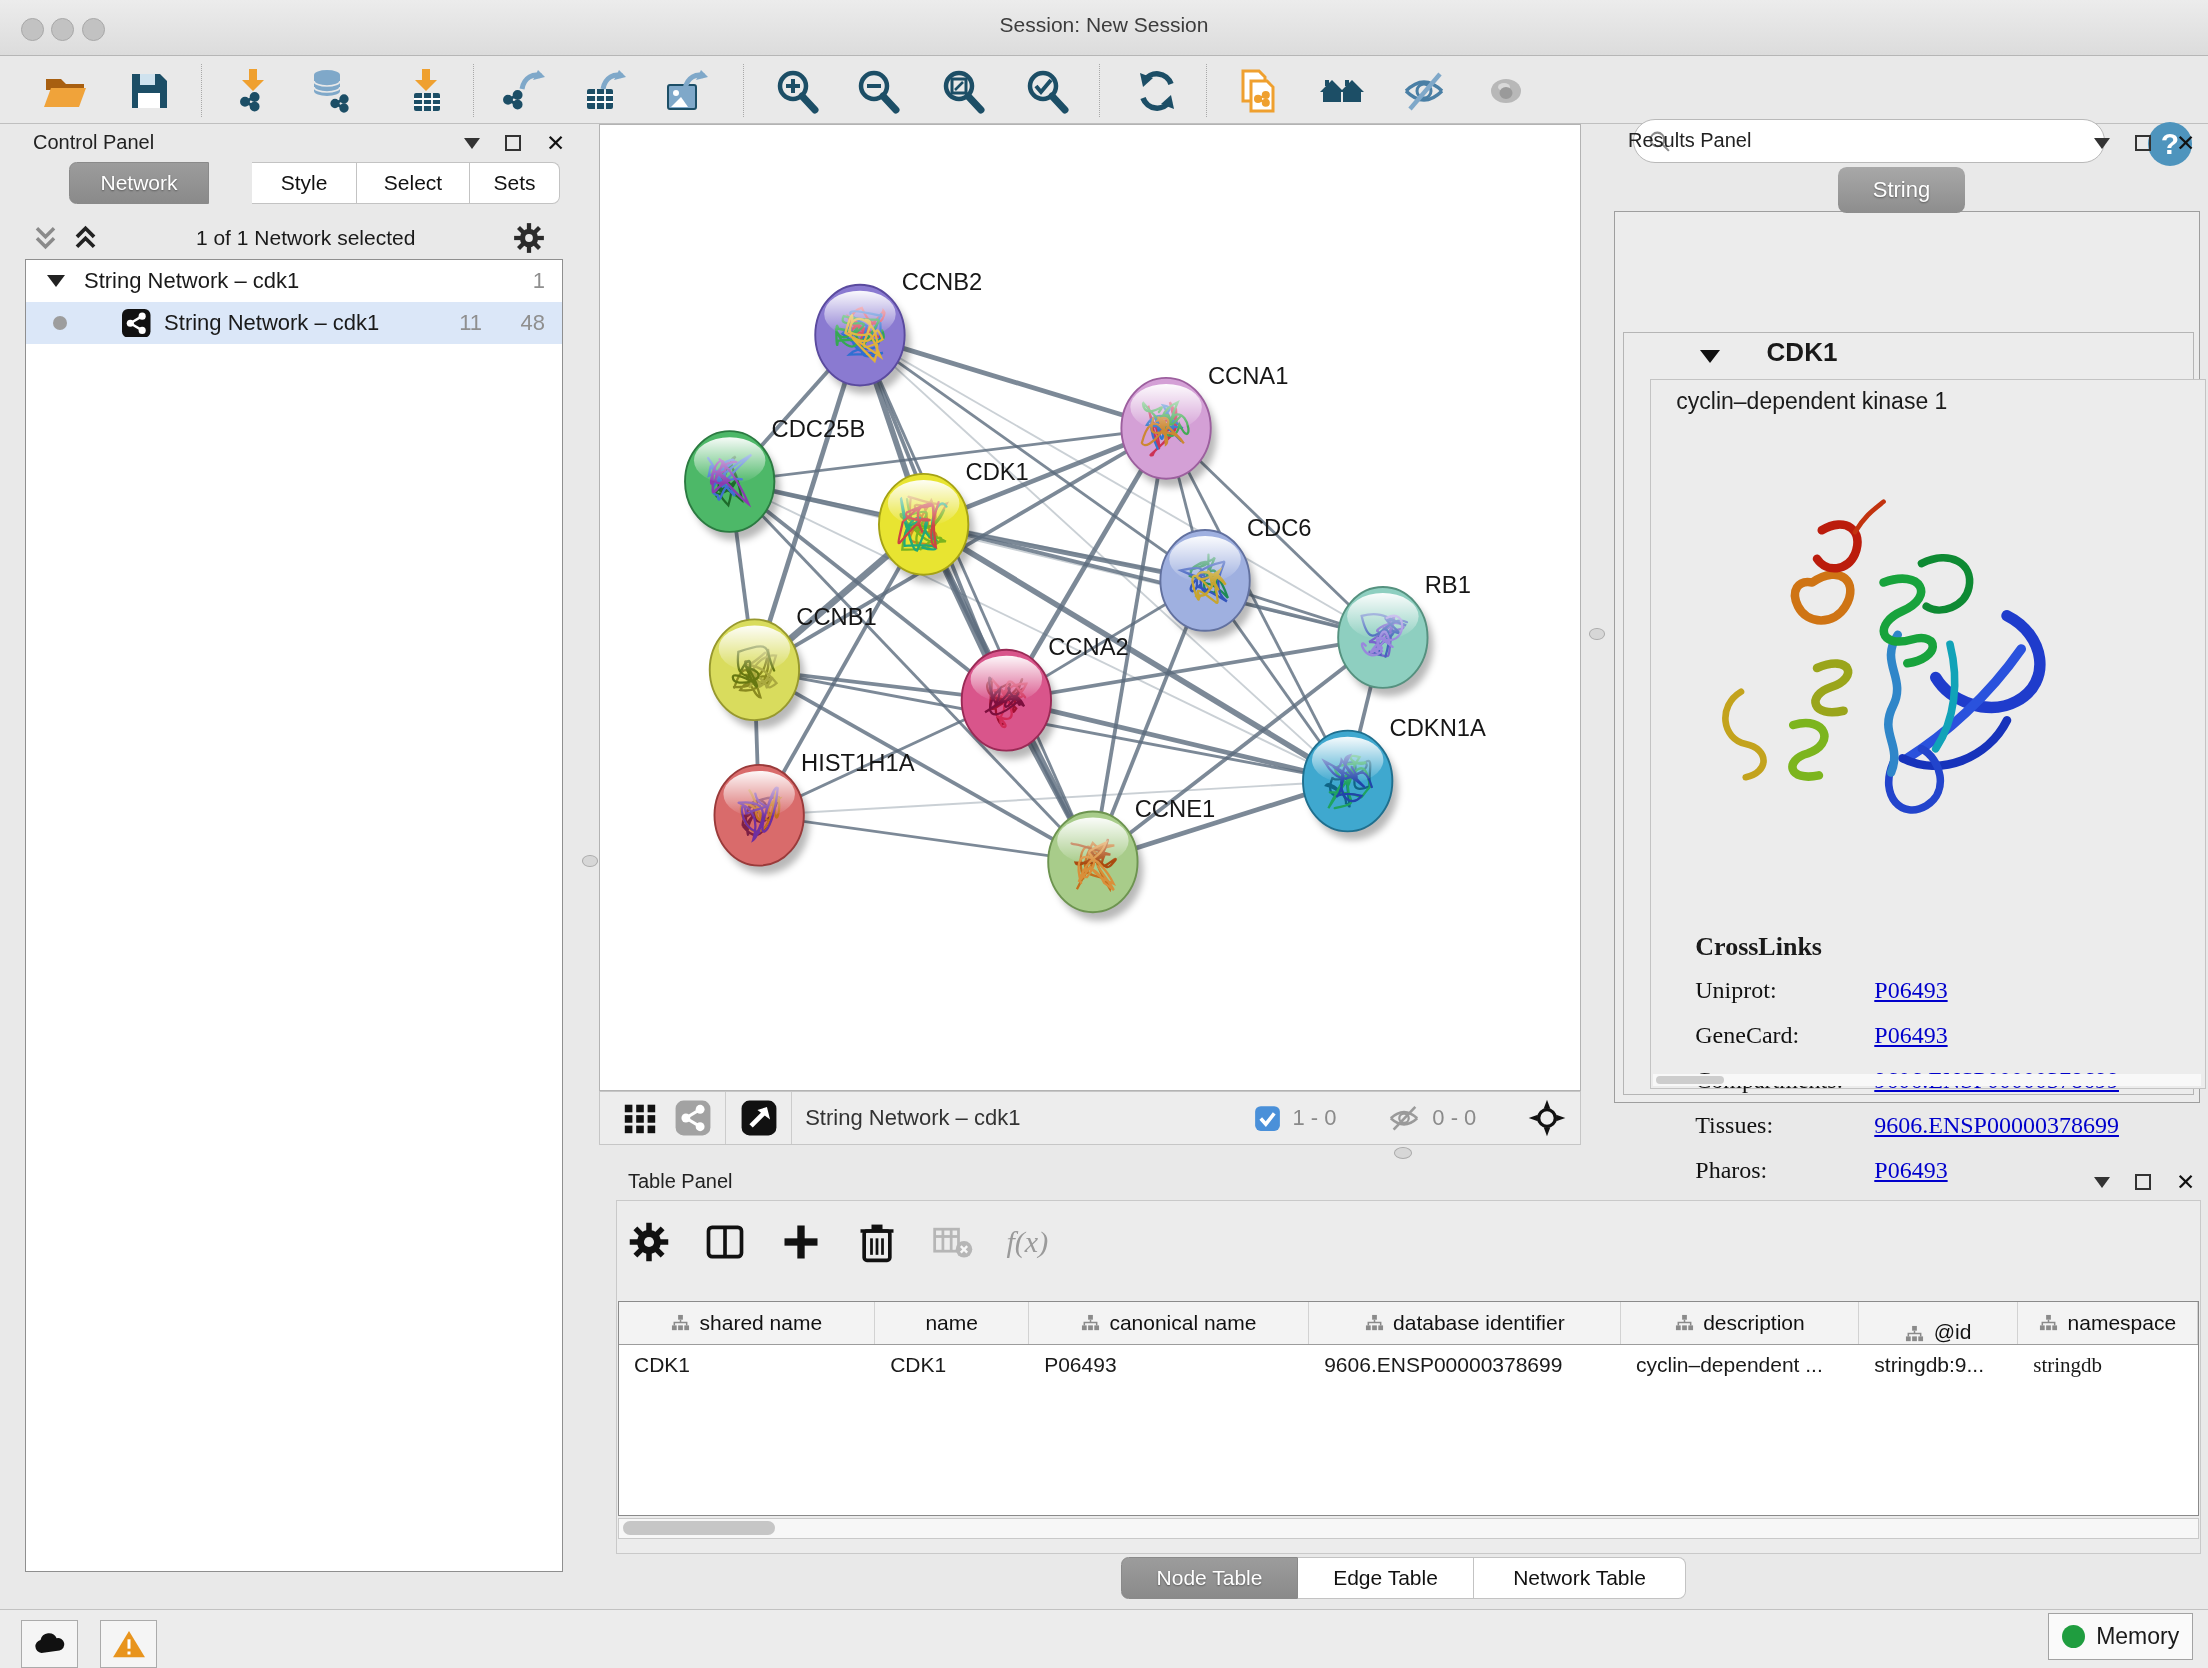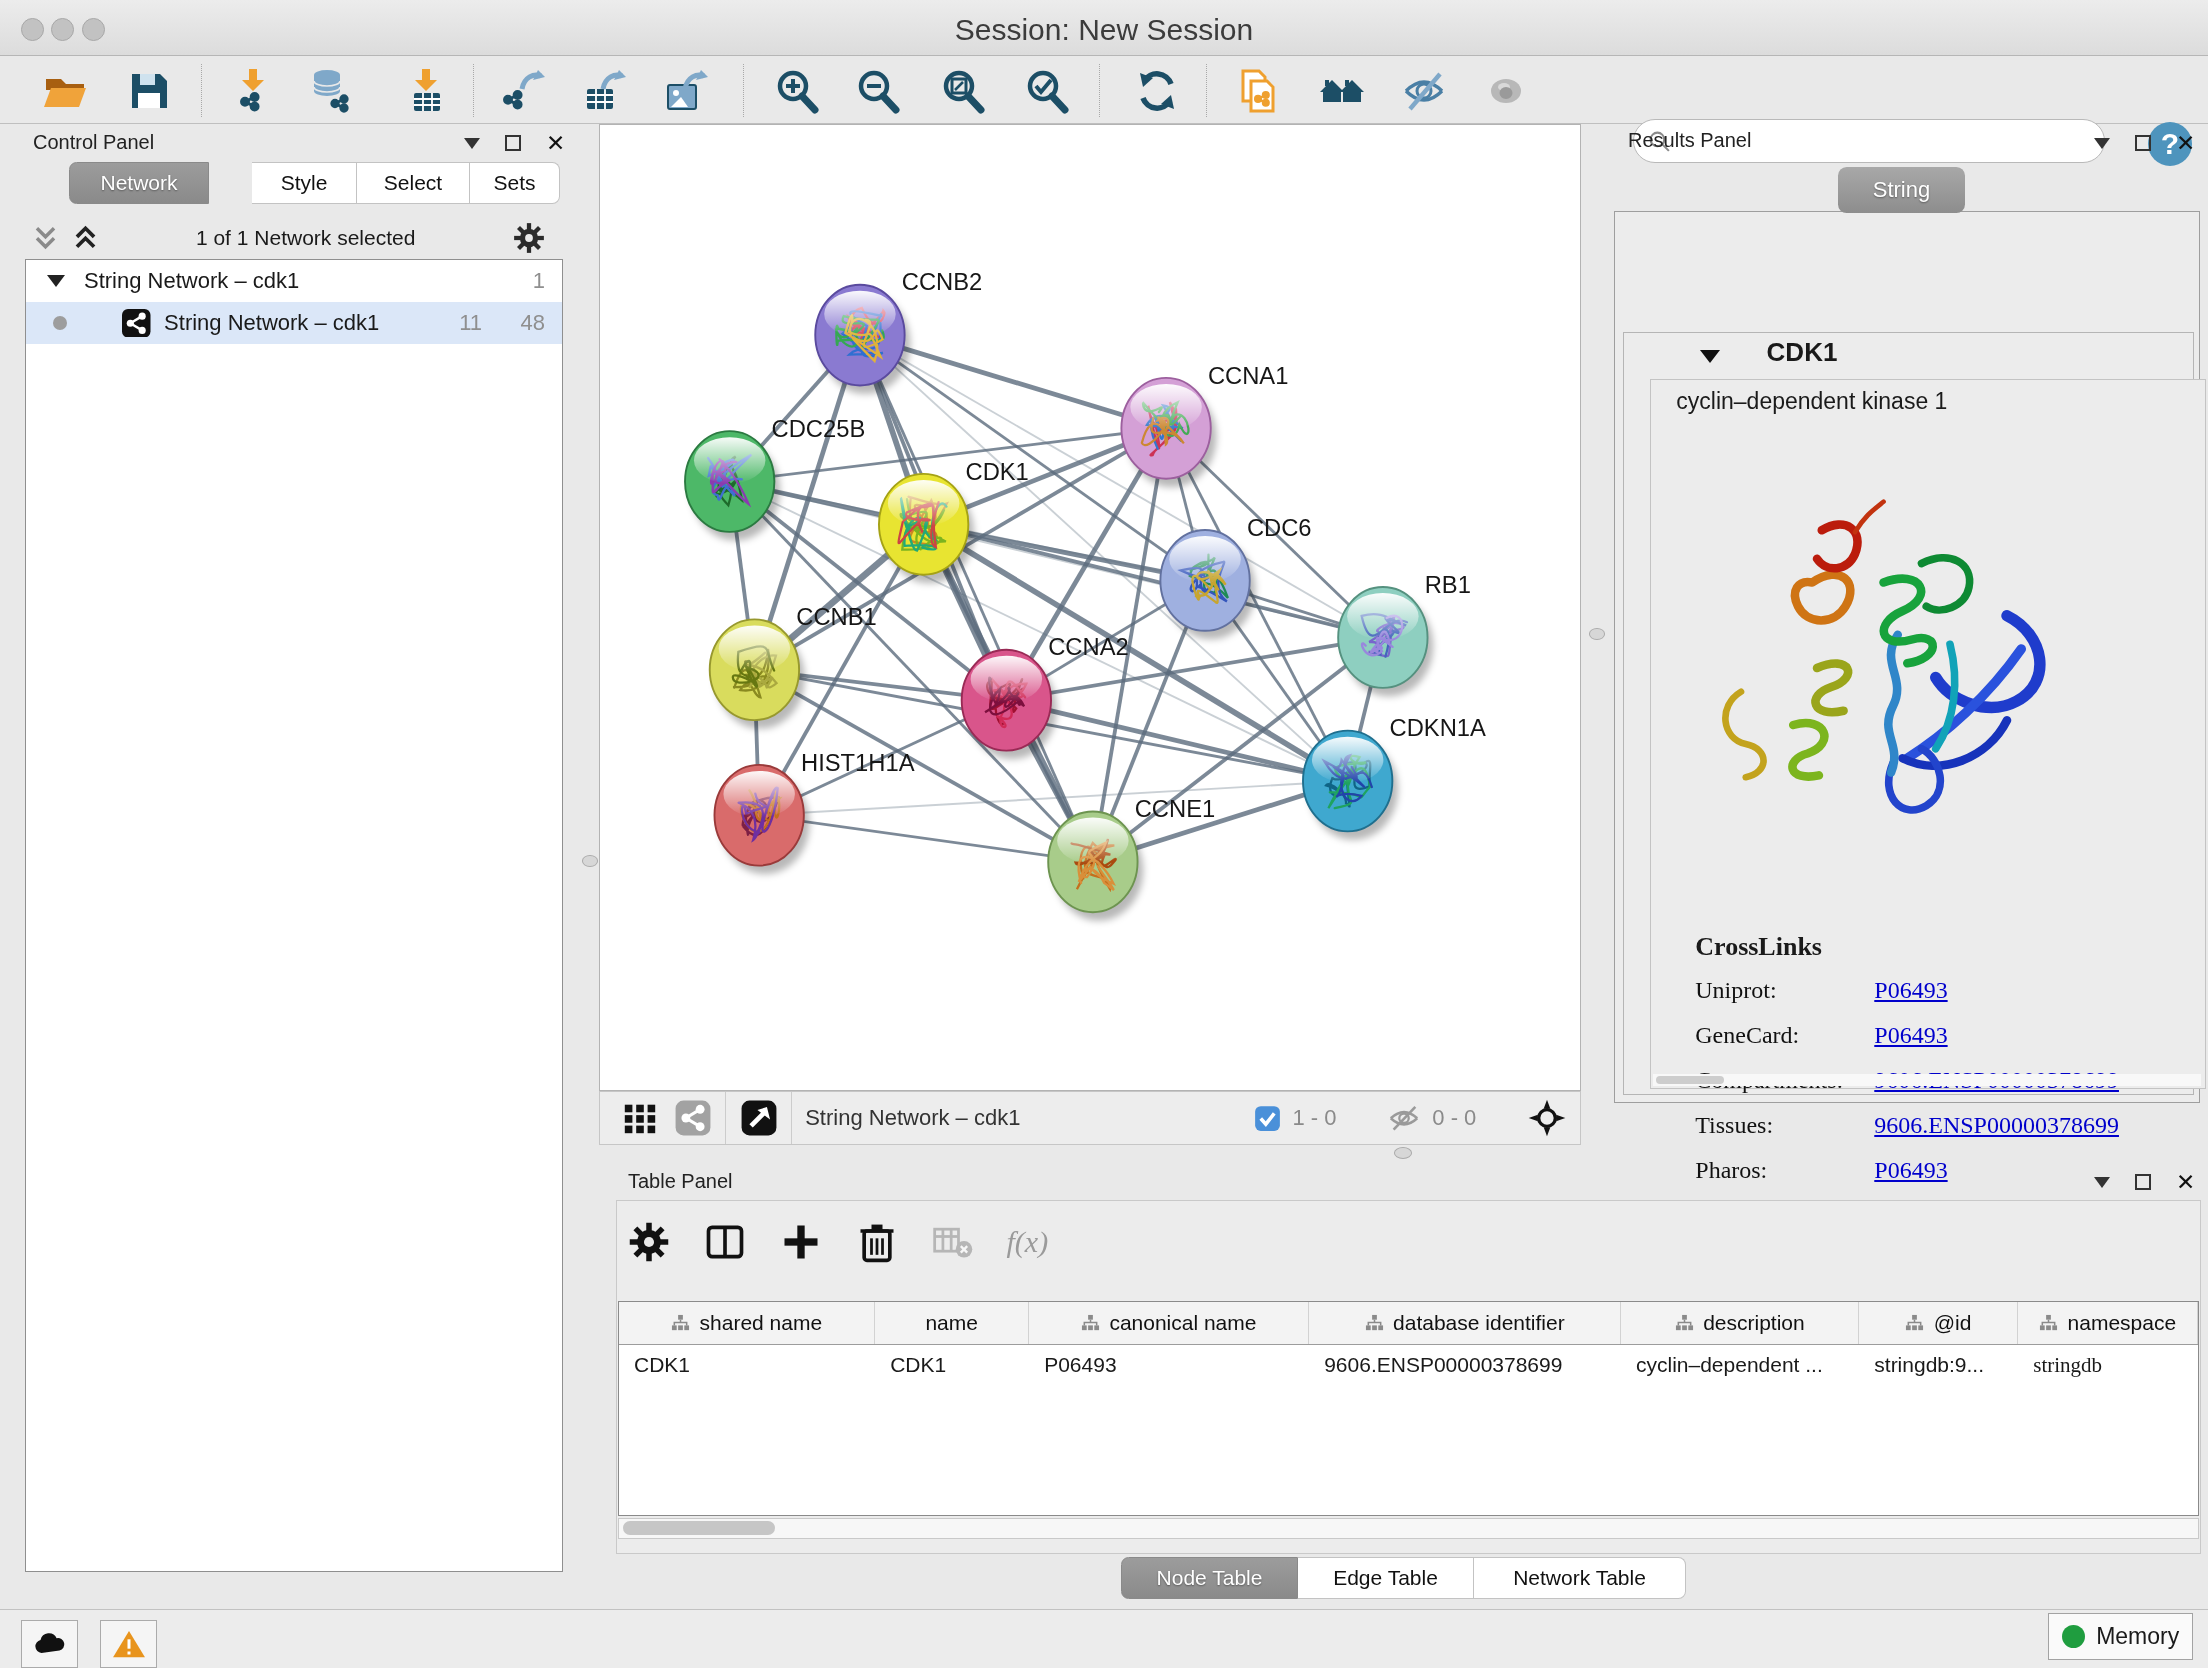--- a/index.html
+++ b/index.html
@@ -4,21 +4,21 @@
 <style>
   html,body{margin:0;padding:0;background:#d8d8d8;}
   #app{position:relative;width:2208px;height:1668px;background:#e9e9e9;overflow:hidden;
        font-family:"Liberation Sans","DejaVu Sans",sans-serif;color:#1a1a1a;}
   .abs{position:absolute;}
   
   #titlebar{position:absolute;left:0;top:0;width:2208px;height:55px;
     background:linear-gradient(#ececec,#dcdcdc);border-bottom:1px solid #b6b6b6;}
   .traffic{position:absolute;top:18px;width:21px;height:21px;border-radius:50%;
     background:#c2c2c2;border:1px solid #a8a8a8;}
-  #win-title{position:absolute;left:0;right:0;top:13.3px;text-align:center;font-size:30px;color:#3c3c3c;}
+  #win-title{position:absolute;left:0;right:0;top:13.3px;text-align:center;font-size:21px;color:#3c3c3c;}
   
   #toolbar{position:absolute;left:0;top:56px;width:2208px;height:67px;background:#e9e9e9;
     border-bottom:1px solid #bfbfbf;}
   .tbicon{position:absolute;top:10.5px;width:49px;height:49px;display:flex;align-items:center;justify-content:center;}
   .tbsep{position:absolute;top:7.6px;width:0;height:53px;border-left:1.9px dotted #a8a8a8;}
   #search-box{position:absolute;left:1633px;top:63px;width:472px;height:44px;border:1px solid #b9b9b9;
     border-radius:22px;background:#ffffff;display:flex;align-items:center;padding-left:13.3px;box-sizing:border-box;}
   #search-box input{border:none;outline:none;font-size:21px;width:399px;background:transparent;}
   #help-btn{position:absolute;left:2148px;top:66px;width:44px;height:44px;border-radius:50%;
     background:#4e94bd;color:#fff;font-size:30px;font-weight:bold;display:flex;align-items:center;justify-content:center;}
@@ -776,21 +776,21 @@
                 <rect x="7.5" y="12" width="5" height="5"></rect>
                 <rect x="14" y="12" width="5" height="5"></rect>
               </g>
               <g stroke="#8a8a8a" stroke-width="1.6" fill="none">
                 <path d="M10 6 V9 M3.5 12 V9 H16.5 V12"></path>
               </g>
             </svg>
           </span>
           <span>description</span>
         </div>
-        <div class="th" style="width: 160px;">
+        <div class="th" style="width: 160px; align-items: flex-end;">
           <span>
             <svg width="19" height="19" viewBox="0 0 20 20">
               <g fill="#8a8a8a">
                 <rect x="7.5" y="1" width="5" height="5"></rect>
                 <rect x="1" y="12" width="5" height="5"></rect>
                 <rect x="7.5" y="12" width="5" height="5"></rect>
                 <rect x="14" y="12" width="5" height="5"></rect>
               </g>
               <g stroke="#8a8a8a" stroke-width="1.6" fill="none">
                 <path d="M10 6 V9 M3.5 12 V9 H16.5 V12"></path>

